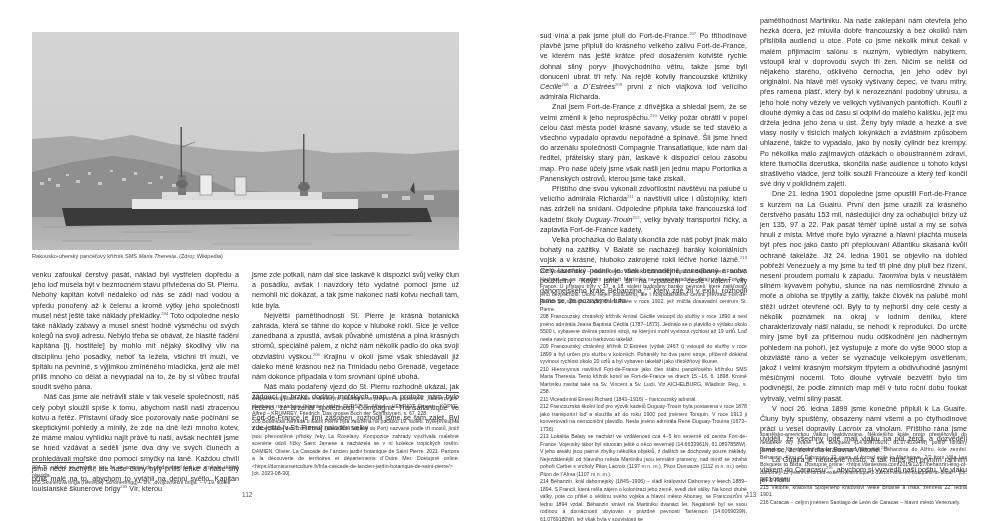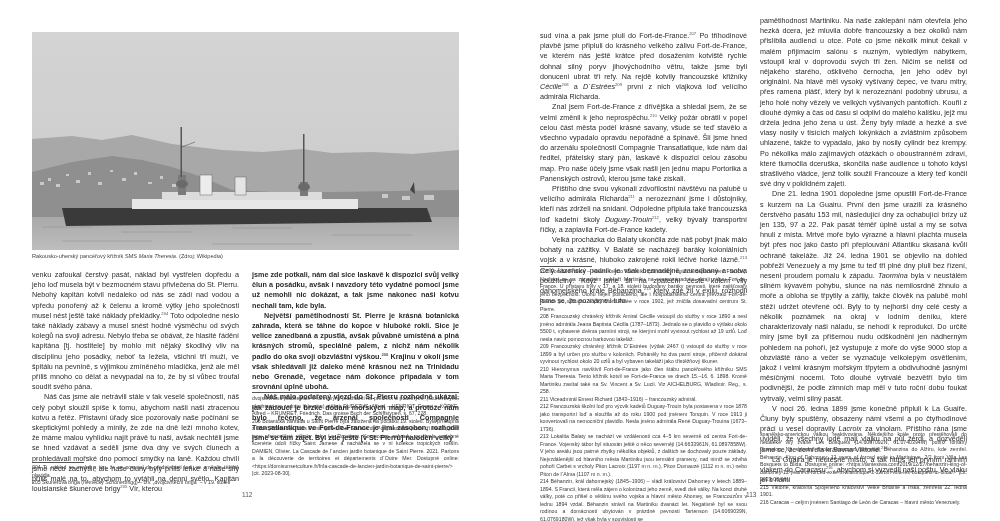--- a/index.html
+++ b/index.html
@@ -21,21 +21,21 @@
   sup { font-size: 4.2px; line-height: 0; vertical-align: 3px; color: #555; }
 
   .fn-rule { position: absolute; height: 1px; background: #555; }
   .fn { position: absolute; font-size: 5.2px; line-height: 7.5px; text-align: justify; color: #3a3a3a; }
   .fn p { margin: 0; }
 
   .pagenum { position: absolute; top: 491px; font-size: 6.5px; color: #555; }
 
   
   .l1 { left: 32px; top: 270px; width: 207px; }
-  .l2 { left: 252px; top: 270px; width: 207px; font-weight: bold; }
+  .l2 { left: 252px; top: 270px; width: 207px; }
   .l1fnrule { left: 32px; top: 462px; width: 52px; }
   .l1fn { left: 32px; top: 464px; width: 207px; }
   .l2fnrule { left: 252px; top: 392px; width: 207px; }
   .l2fn { left: 252px; top: 395px; width: 207px; }
 
   
   .r1 { left: 40px; top: 31px; width: 207px; }
   .r2 { left: 260px; top: 16px; width: 207px; }
   .r1fnrule { left: 40px; top: 266px; width: 52px; }
   .r1fn { left: 40px; top: 268px; width: 207px; }
@@ -140,21 +140,21 @@
       <p>206 Botanická zahrada u Saint Pierre byla založena na počátku 19. století. Byla přístupná z ulice „Route des Trois Ponts“ (dnes Rue Savane du Port) nazvané podle tří mostů, jimiž jsou přemosťěné přítoky řeky La Roxelany. Kompozice zahrady využívala malebné scenérie údolí říčky Saint Jamese a nacházela se v ní kolekce tropických rostlin. DAMIEN, Olivier. La Cascade de l´ancien jardin botanique de Saint Pierre. 2021. Partons a la découverte de territoires et départements d´Outre Mer. Dostupné online: &lt;https://domisunsetculture.fr/fr/la-cascade-de-lancien-jardin-botanique-de-saint-pierre/&gt; [cit. 2023-08-30].</p>
     </div>
 
     <div class="pagenum" style="left:242px;">112</div>
   </div>
 
   <div class="page page-right">
     <div class="col r1">
       <p><span>sud vína a pak jsme pluli do Fort-de-France.</span><sup>207</sup><span> Po tříhodinové plavbě jsme připluli do krásného velkého zálivu Fort-de-France, ve kterém nás ještě krátce před dosažením kotviště rychle dohnal silný poryv jihovýchodního větru, takže jsme byli donuceni ubrat tři refy. Na rejdě kotvily francouzské křižníky </span><i>Cécille</i><sup>208</sup><span> a </span><i>D´Estrées</i><sup>209</sup><span> první z nich vlajková loď velícího admirála Richarda.</span></p>
       <p class="indent"><span>Znal jsem Fort-de-France z dřívějška a shledal jsem, že se velmi změnil k jeho neprospěchu.</span><sup>210</sup><span> Velký požár obrátil v popel celou část města podél krásné savany, všude se teď stavělo a všechno vypadalo opravdu nepořádně a špinavě. Šli jsme hned do arzenálu společnosti Compagnie Transatlatique, kde nám dal ředitel, přátelský starý pán, laskavě k dispozici celou zásobu map. Pro naše účely jsme však našli jen jednu mapu Portorika a Panenských ostrovů, kterou jsme také získali.</span></p>
-      <p class="indent"><span>Příštího dne svou vykonali zdvořilostní návštěvu na palubě u velícího admirála Richarda</span><sup>211</sup><span> a nerozeznání jsme i důstojníky, kteří nás zdrželi na snídani. Odpoledne připlula také francouzská loď kadetní školy </span><i>Duguay-Trouin</i><sup>212</sup><span>, velký bývalý transportní říčky, a zaplavila Fort-de-France kadety.</span></p>
+      <p class="indent"><span>Příštího dne svou vykonali zdvořilostní návštěvu na palubě u velícího admirála Richarda</span><sup>211</sup><span> a navštívili ulice i důstojníky, kteří nás zdrželi na snídani. Odpoledne připlula také francouzská loď kadetní školy </span><i>Duguay-Trouin</i><sup>212</sup><span>, velký bývalý transportní říčky, a zaplavila Fort-de-France kadety.</span></p>
       <p class="indent"><span>Velká procházka do Balaty ukončila zde náš pobyt jinak málo bohatý na zážitky. V Balatě se nacházejí baráky koloniálních vojsk a v krásné, hluboko zakrojené rokli léčivé horké lázně.</span><sup>213</sup><span> Celý lázeňský podnik je však beznadějně zanedbaný a sotva použitelný. Když jsme šli na zpáteční cestě kolem vily dahomejského krále Béhanzina,</span><sup>214</sup><span> který zde žil v exilu, rozhodli jsme se, že poznáme i tuto</span></p>
     </div>
     <div class="fn-rule r1fnrule"></div>
     <div class="fn r1fn">
       <p>207 Fort-de-France – Hlavní město Martiniku (zámořský region a departement Francie). Nachází se na západním pobřeží Martiniku na severozápadním okraji zálivu Fort-de-France. U přístavu byly v 17. a 18. století budovány baráky pevnosti, které zajišťovaly jeho bezpečnost. Úlohu nejen politického, ale i hospodářského centra převzalo Fort-de-France po výbuchu sopky Mont Pelée v roce 1902, jež zničila dosavadní centrum St. Pierre.</p>
       <p>208 Francouzský chráněný křižník Amiral Cécille vstoupil do služby v roce 1890 a nesl jméno admirála Jeana Baptista Cécilla (1787–1873). Jednalo se o plavidlo o výtlaku okolo 5500 t, vybavené dvěma parními stroji, se kterými mohl vyvinout rychlost až 19 uzlů. Loď nesla navíc pomocnou barkovou takeláž.</p>
       <p>209 Francouzský chráněný křižník D´Estrées (výtlak 2467 t) vstoupil do služby v roce 1899 a byl určen pro službu v koloniích. Poháněly ho dva parní stroje, přičemž dokázal vyvinout rychlost okolo 20 uzlů a byl vybaven takeláží jako třístěžňový škuner.</p>
       <p>210 Hieronymus navštívil Fort-de-France jako člen štábu pancéřového křižníku SMS Maria Theresia. Tento křižník kotvil ve Fort-de-France ve dnech 15.–16. 6. 1898. Kromě Martiniku zavítal také na Sv. Vincent a Sv. Lucii. Viz AICHELBURG, Wladimir. Reg., s. 258.</p>
       <p>211 Viceadmirál Ernest Richard (1843–1916) – francouzský admirál.</p>
       <p>212 Francouzská školní loď pro výcvik kadetů Duguay-Trouin byla postavena v roce 1878 jako transportní loď a sloužila až do roku 1900 pod jménem Tonquin. V roce 1913 ji konvertovali na nemocniční plavidlo. Nesla jméno admirála René Duguay-Trouina (1673–1736).</p>

